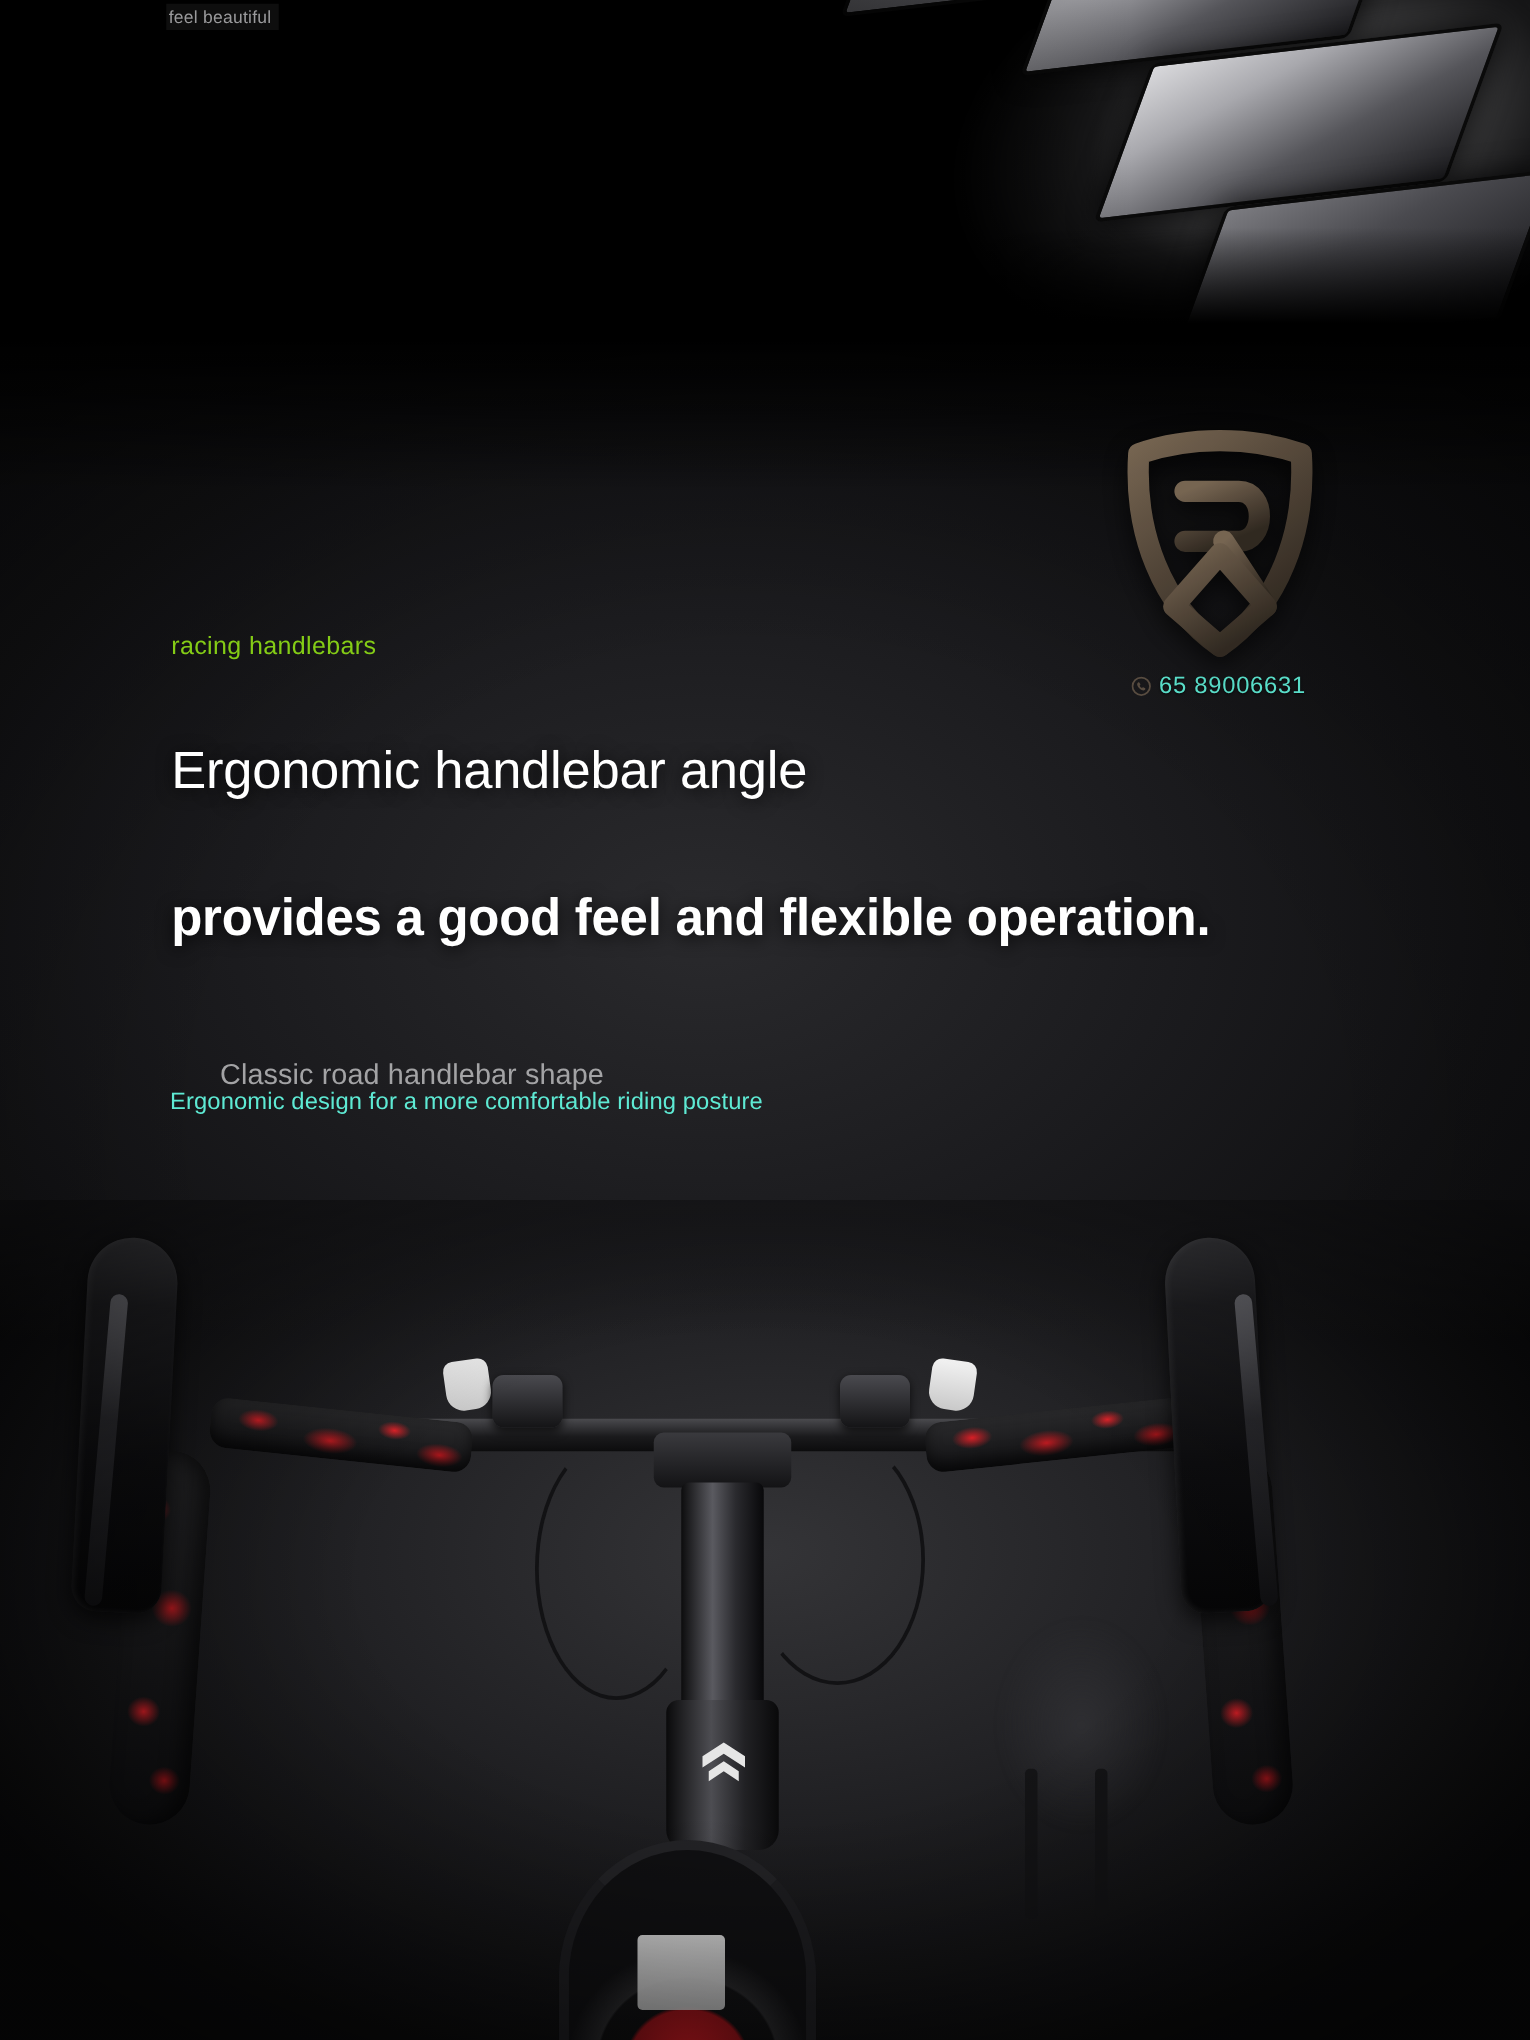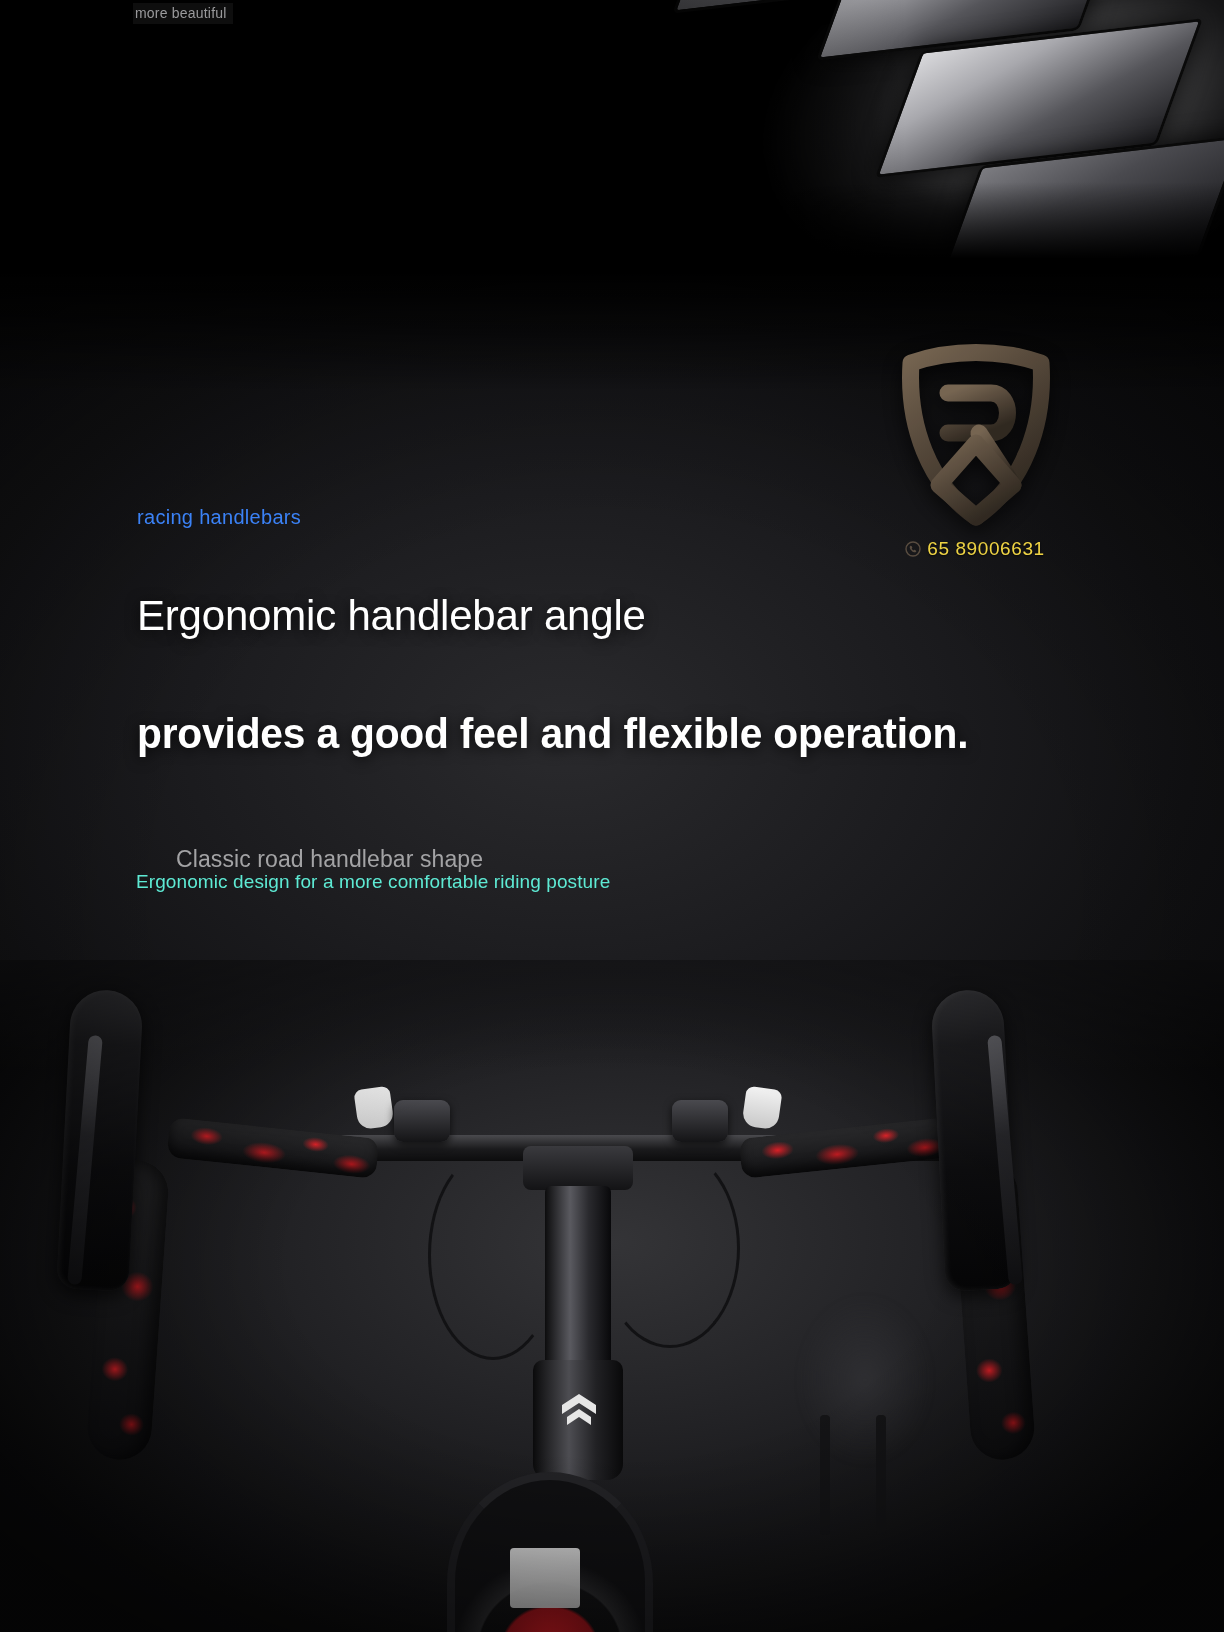--- a/index.html
+++ b/index.html
@@ -60,21 +60,21 @@
       radial-gradient(ellipse 1100px 900px at 50% 45%, rgba(0,0,0,0) 40%, rgba(0,0,0,.55) 100%);
   }
   .stage-topfade{
     position:absolute; left:0; top:0; width:100%; height:120px;
     background:linear-gradient(180deg,#000 0%, rgba(10,10,11,0) 100%);
   }
 
   
   .eyebrow{
     position:absolute; left:137px; top:506px;
-    font-size:20px; color:#3b82f6; letter-spacing:.3px;
+    font-size:20px; color:#84cc16; letter-spacing:.3px;
   }
   .headline-1{
     position:absolute; left:137px; top:592px;
     font-size:42px; font-weight:400; color:#ffffff; letter-spacing:-.2px;
     text-shadow:0 2px 14px rgba(0,0,0,.8);
   }
   .headline-2{
     position:absolute; left:137px; top:710px;
     font-size:42px; font-weight:700; color:#ffffff; letter-spacing:-.2px;
     transform:scaleX(.97); transform-origin:left center;
@@ -102,21 +102,21 @@
   .wm-name{
     text-align:center; margin-top:2px;
     font-family:"Liberation Serif", serif;
     font-size:33px; font-variant:small-caps; letter-spacing:2px;
     color:#6d5c49;
     text-shadow:0 1px 0 #3a3027, 0 2px 3px rgba(0,0,0,.85), 0 -1px 0 rgba(190,168,140,.28);
   }
   .wm-phone{
     display:flex; align-items:center; justify-content:center; gap:6px;
     margin-top:-2px;
-    font-size:19px; color:#fde047; letter-spacing:.6px;
+    font-size:19px; color:#5eead4; letter-spacing:.6px;
     text-shadow:0 1px 2px rgba(0,0,0,.8);
   }
   .wm-phone svg{ width:16px; height:16px; display:block; }
 
   
   .bike{
     position:absolute; left:0; top:960px; width:1224px; height:672px;
     overflow:hidden;
   }
   .bike-bg{
@@ -250,21 +250,21 @@
 <body>
 
 <div class="top-banner">
   <div class="tb-glow"></div>
   <div class="chev c4"></div>
   <div class="chev c1"></div>
   <div class="chev c2"></div>
   <div class="chev c3"></div>
   <div class="tb-edgefade"></div>
   <div class="tb-bottomfade"></div>
-  <div class="top-caption">more beautiful</div>
+  <div class="top-caption">feel beautiful</div>
 </div>
 
 <div class="stage">
   <div class="stage-topfade"></div>
   <div class="stage-vig"></div>
 </div>
 
 <div class="eyebrow">racing handlebars</div>
 <div class="headline-1">Ergonomic handlebar angle</div>
 <div class="headline-2">provides a good feel and flexible operation.</div>

